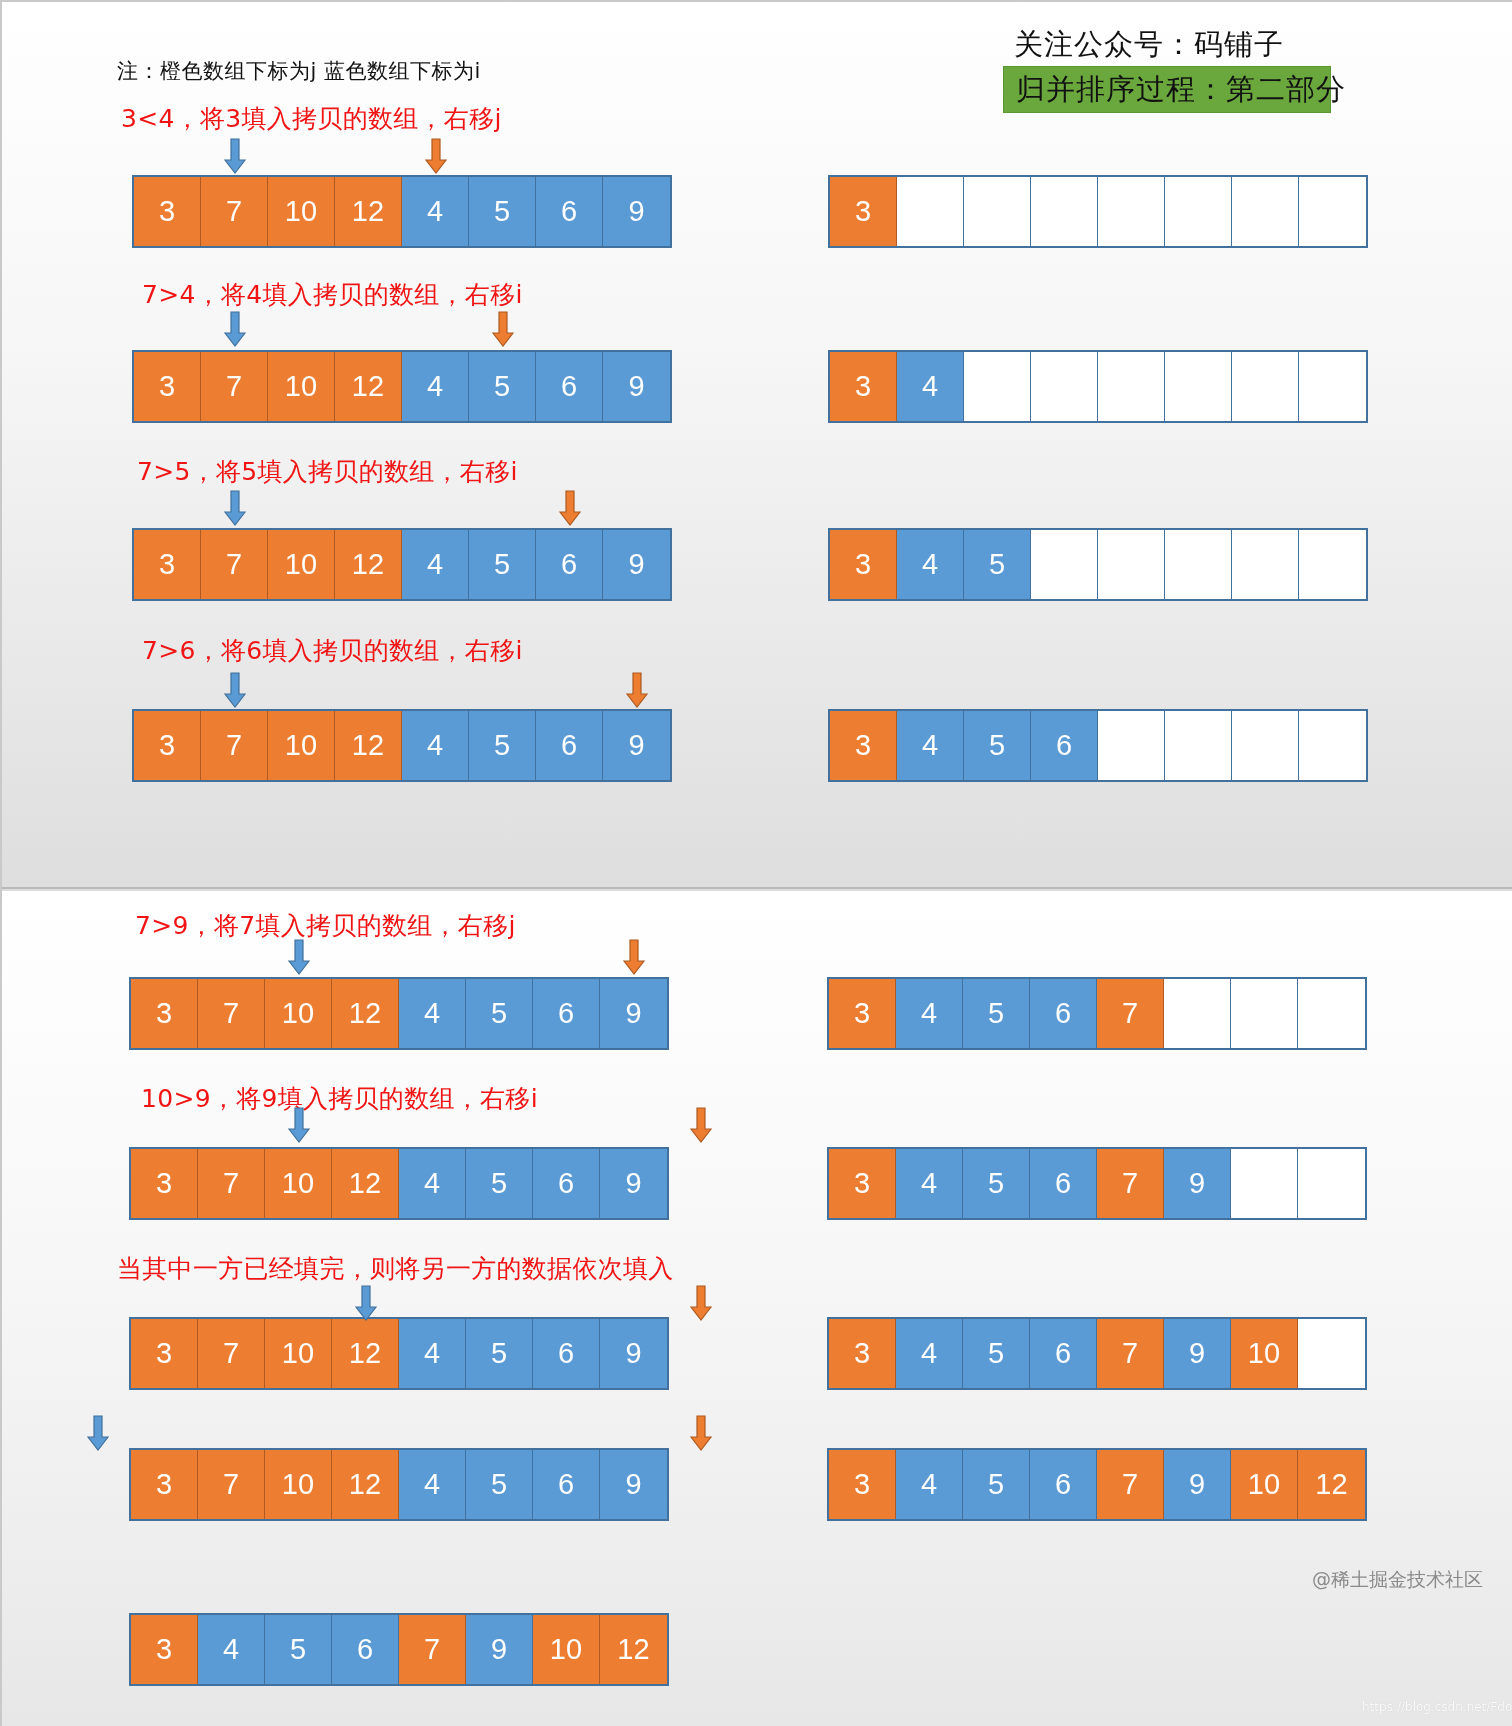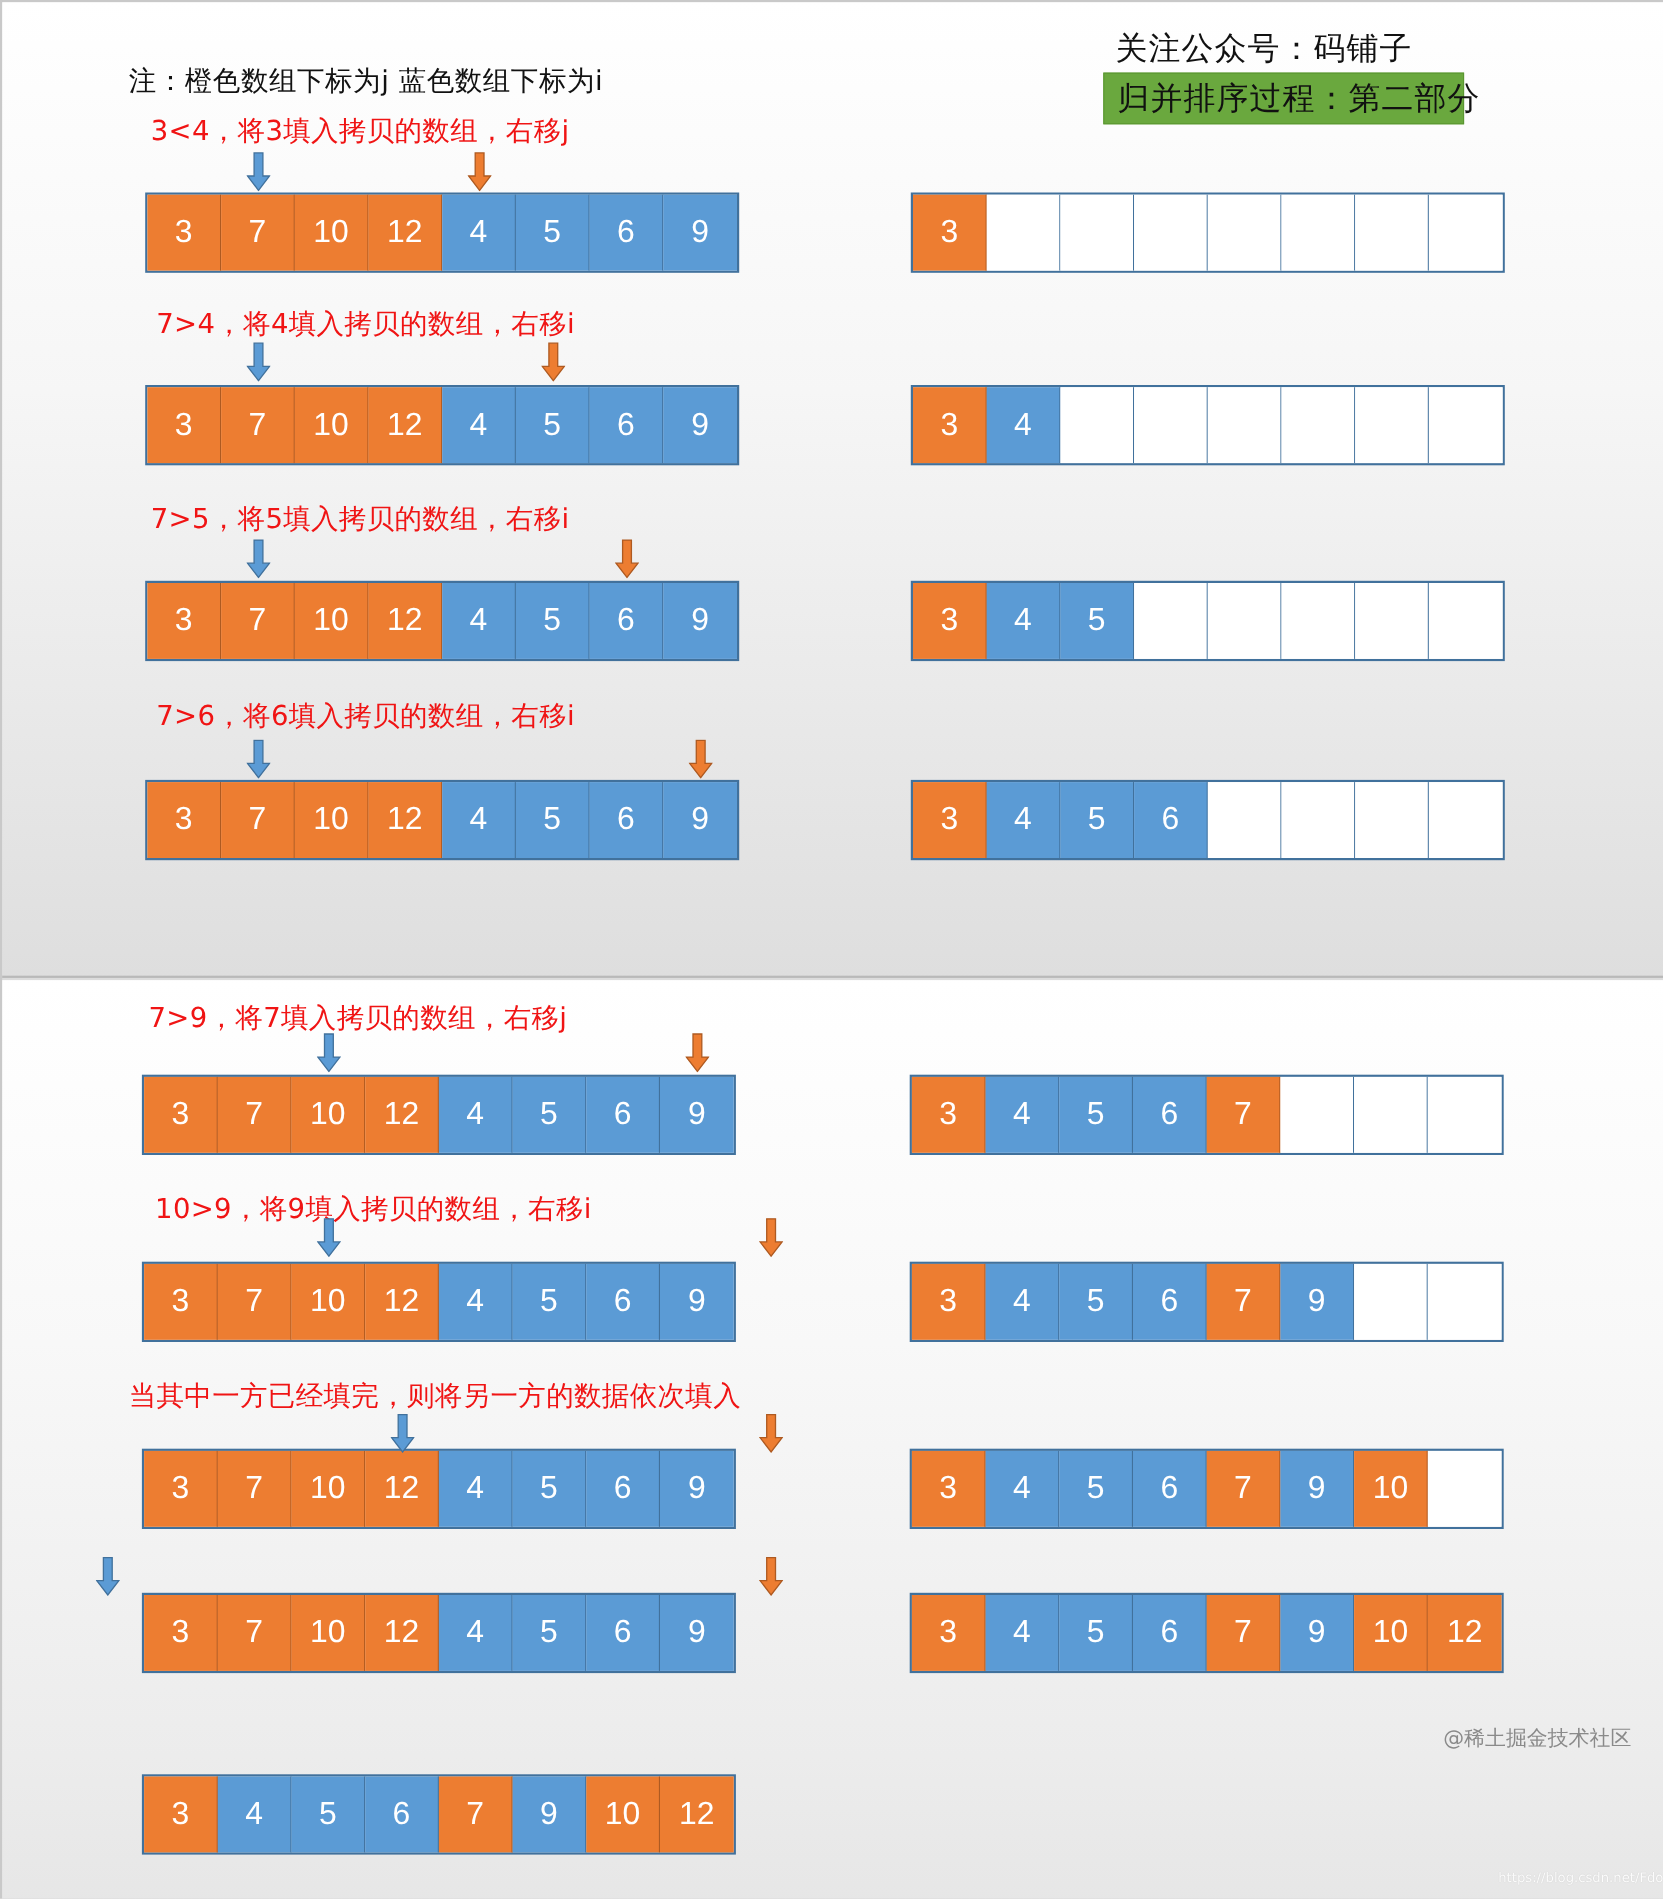--- a/index.html
+++ b/index.html
@@ -10,21 +10,21 @@
     position: absolute; left: 2px; width: 1510px;
     background: linear-gradient(to bottom, #ffffff 0%, #f6f6f6 40%, #e4e4e4 85%, #dedede 100%);
   }
   #slide1 { top: 2px; height: 887px; border-bottom: 2px solid #b9b9b9; }
   #slide2 { top: 891px; height: 941px;
     background: linear-gradient(to bottom, #ffffff 0%, #f8f8f8 35%, #ececec 75%, #e2e2e2 100%); }
   .frame-left { position:absolute; left:0; top:0; width:2px; height:1726px; background:#c9c9c9; }
   .frame-top { position:absolute; left:0; top:0; width:1512px; height:2px; background:#c9c9c9; }
 
   .abs { position: absolute; }
-  .note { font-size: 25px; color: #111; white-space: nowrap; letter-spacing: 0.5px; }
+  .note { font-size: 21px; color: #111; white-space: nowrap; letter-spacing: 0.5px; }
   .caption { font-size: 25px; color: #f01414; white-space: nowrap; letter-spacing: 0.3px; }
   .follow { font-size: 29px; color: #111; white-space: nowrap; letter-spacing: 1px; }
   .title-box {
     background: #6aa83e; border: 1px solid #5a9631; color: #111;
     font-size: 29px; white-space: nowrap; letter-spacing: 1px;
     display: flex; align-items: center; padding-left: 12px;
   }
 
   .array { position: absolute; display: flex; height: 73px; border: 2px solid #41719c; }
   .cell {
@@ -50,21 +50,21 @@
 <div class="frame-left"></div>
 
 <div id="slide1" class="slide">
   <div class="abs note" style="left:115px; top:55px;">注：橙色数组下标为j 蓝色数组下标为i</div>
   <div class="abs follow" style="left:1012px; top:23px;">关注公众号：码铺子</div>
   <div class="abs title-box" style="left:1001px; top:64px; width:328px; height:47px;">
     <span>归并排序过程：第二部分</span>
   </div>
 
   <div id="slide1-steps">
-      <div class="abs caption" style="left: 135px; top: 100px;">3&lt;4，将3填入拷贝的数组，右移j</div>
+      <div class="abs caption" style="left: 119px; top: 100px;">3&lt;4，将3填入拷贝的数组，右移j</div>
       <div class="array" style="left: 130px; top: 173px;">
         <div class="cell orange">3</div>
         <div class="cell orange">7</div>
         <div class="cell orange">10</div>
         <div class="cell orange">12</div>
         <div class="cell blue">4</div>
         <div class="cell blue">5</div>
         <div class="cell blue">6</div>
         <div class="cell blue">9</div>
       </div>

